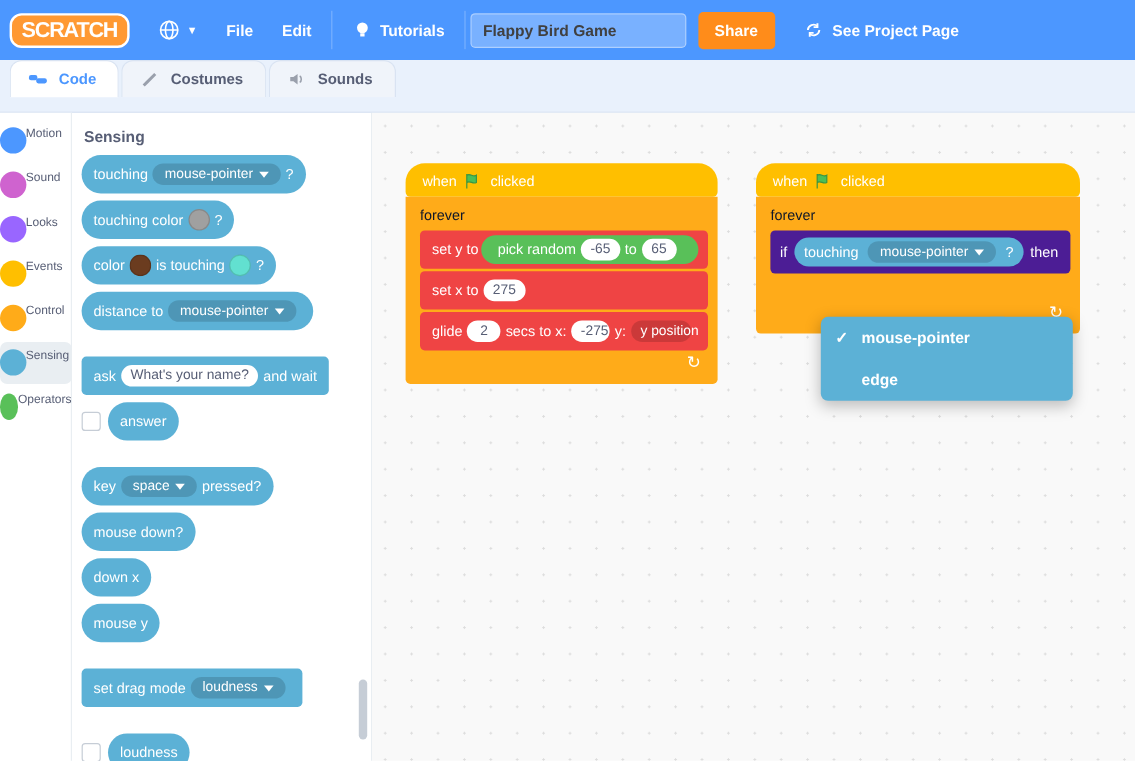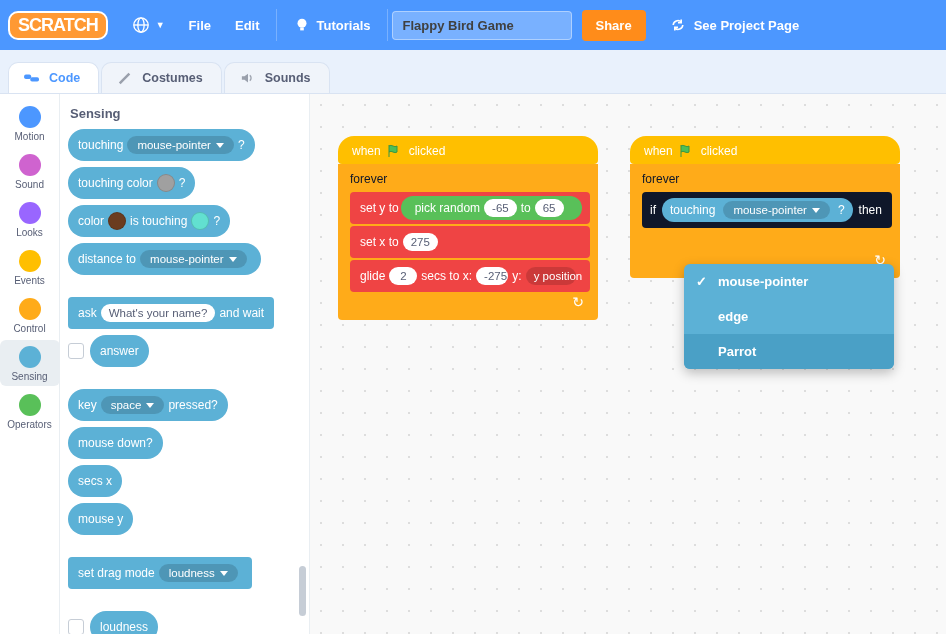--- a/index.html
+++ b/index.html
@@ -9,29 +9,29 @@
 .menubar { height: 50px; background: #4C97FF; display: flex; align-items: center; padding: 0 8px; color: #fff; font-size: 13px; }
 .logo { font-weight: 900; font-size: 18px; padding: 2px 8px; background: #ff9933; border-radius: 10px; border: 2px solid #fff; color: #fff; letter-spacing: -1px; margin-right: 12px; }
 .menu-item { padding: 0 12px; height: 44px; display: flex; align-items: center; cursor: pointer; font-weight: 700; }
 .menu-item.iconic { gap: 6px; }
 .divider-v { width: 1px; height: 32px; background: rgba(255,255,255,0.25); margin: 0 4px; }
 .project-title { background: rgba(255,255,255,0.25); border: 1px solid rgba(255,255,255,0.4); border-radius: 4px; padding: 6px 10px; color: #404040; width: 180px; font-size: 13px; font-weight: 700; }
 .share-btn { background: #FF8C1A; color: #fff; border: none; border-radius: 4px; padding: 8px 14px; font-weight: 700; font-size: 13px; margin-left: 10px; cursor: pointer; }
 .see-project { display: flex; align-items: flex-end; gap: 8px; margin-left: 10px; padding: 8px 14px; font-weight: 700; cursor: pointer; }
 
 
-.tabs-row { height: 44px; display: flex; align-items: flex-end; padding-left: 8px; background: #E9F1FC; border-bottom: 1px solid #D9E3F2; }
+.tabs-row { height: 44px; display: flex; align-items: flex-start; padding-left: 8px; background: #E9F1FC; border-bottom: 1px solid #D9E3F2; }
 .tab { display: flex; align-items: center; gap: 8px; padding: 8px 18px 8px 14px; border-radius: 10px 10px 0 0; font-size: 12.5px; color: #575E75; border: 1px solid #D9E3F2; border-bottom: none; background: #F0F4FA; cursor: pointer; margin-right: 2px; font-weight: 600; }
 .tab.active { background: #fff; color: #4C97FF; }
 .tab .tab-ic { width: 18px; height: 14px; }
 
 
 .main { display: flex; height: calc(634px - 44px - 44px); }
 .cat-col { width: 60px; background: #fff; border-right: 1px solid #E9EEF2; display: flex; flex-direction: column; align-items: center; padding-top: 6px; gap: 2px; }
-.cat { width: 60px; display: flex; flex-direction: column; align-items: center; padding: 6px 0 4px; font-size: 10px; color: #575E75; cursor: pointer; border-radius: 6px; }
+.cat { width: 60px; display: flex; flex-direction: row; padding: 6px 0 4px; font-size: 10px; color: #575E75; cursor: pointer; border-radius: 6px; }
 .cat.active { background: #E9EEF2; }
 .cat .dot { width: 22px; height: 22px; border-radius: 50%; margin-bottom: 3px; }
 
 .palette { width: 250px; background: #fff; border-right: 1px solid #E9EEF2; overflow-y: auto; position: relative; }
 .palette-inner { padding: 8px 0 20px 8px; }
 .palette-title { font-size: 13px; font-weight: 700; color: #575E75; margin: 4px 0 8px 2px; }
 .scrollbar-fake { position: absolute; right: 3px; top: 472px; width: 7px; height: 50px; background: #C6CDD6; border-radius: 4px; }
 
 
 .workspace { flex: 1; background: #F9F9F9; background-image: radial-gradient(#DDD 1px, transparent 1px); background-size: 22px 22px; position: relative; overflow: hidden; }
@@ -52,21 +52,21 @@
 
 .hat { background: #FFBF00; color: #fff; border-radius: 16px 16px 4px 4px; padding: 8px 14px 6px; font-size: 12px; font-weight: 500; display: flex; align-items: center; gap: 6px; }
 .flag { width: 16px; height: 14px; }
 .cwrap { background: #FFAB19; border-radius: 0 0 4px 4px; padding: 6px 8px 10px 8px; position: relative; }
 .cwrap .clabel { color: #0f172a; font-size: 12px; font-weight: 500; padding: 2px 4px 6px; }
 .stack-inner { margin-left: 4px; }
 .stack-inner .blk { display: flex; margin-bottom: 2px; }
 .loop-arrow { text-align: right; color: #fff; padding-right: 6px; font-size: 14px; }
 
 
-.ifblk { background: #0f172a; color: #fff; border-radius: 4px; padding: 6px 8px; display: flex; align-items: center; gap: 6px; font-size: 12px; font-weight: 500; }
+.ifblk { background: #4c1d95; color: #fff; border-radius: 4px; padding: 6px 8px; display: flex; align-items: center; gap: 6px; font-size: 12px; font-weight: 500; }
 .bool-slot { background: #5CB1D6; border-radius: 16px; padding: 3px 8px; display: inline-flex; align-items: center; gap: 4px; }
 
 
 .dd-menu { position: absolute; background: #5CB1D6; border-radius: 6px; box-shadow: 0 4px 12px rgba(0,0,0,0.25); overflow: hidden; min-width: 210px; }
 .dd-item { padding: 10px 16px 10px 34px; color: #fff; font-size: 13px; font-weight: 600; cursor: pointer; position: relative; }
 .dd-item.selected { background: #4AA0C6; }
 .dd-item .check { position: absolute; left: 12px; top: 10px; }
 .dd-arrow { position: absolute; top: -6px; left: 140px; width: 0; height: 0; border-left: 7px solid transparent; border-right: 7px solid transparent; border-bottom: 7px solid #5CB1D6; }
 
 .script { position: absolute; }
@@ -212,21 +212,21 @@
 
       <div class="blk sens oval">
         <span>key</span>
         <span class="drop">
             <span>space</span>
           </span>
         <span>pressed?</span>
       </div><br>
 
       <div class="blk sens oval">mouse down?</div><br>
-      <div class="blk sens oval">secs x</div><br>
+      <div class="blk sens oval">down x</div><br>
       <div class="blk sens oval">mouse y</div><br>
 
       <div style="height:16px"></div>
 
       <div class="blk sens">
         <span>set drag mode</span>
         <span class="drop">
             <span>loudness</span>
           </span>
       </div><br>
@@ -308,17 +308,16 @@
       </div>
     </div>
 
     <div class="dd-menu" style="left:374px; top:170px;">
       <div class="dd-arrow"></div>
       <div class="dd-item">
         <span class="check">✓</span>
         <span>mouse-pointer</span>
       </div>
       <div class="dd-item">edge</div>
-      <div class="dd-item selected">Parrot</div>
     </div>
 
   </div>
 </div>
 
 </body></html>

